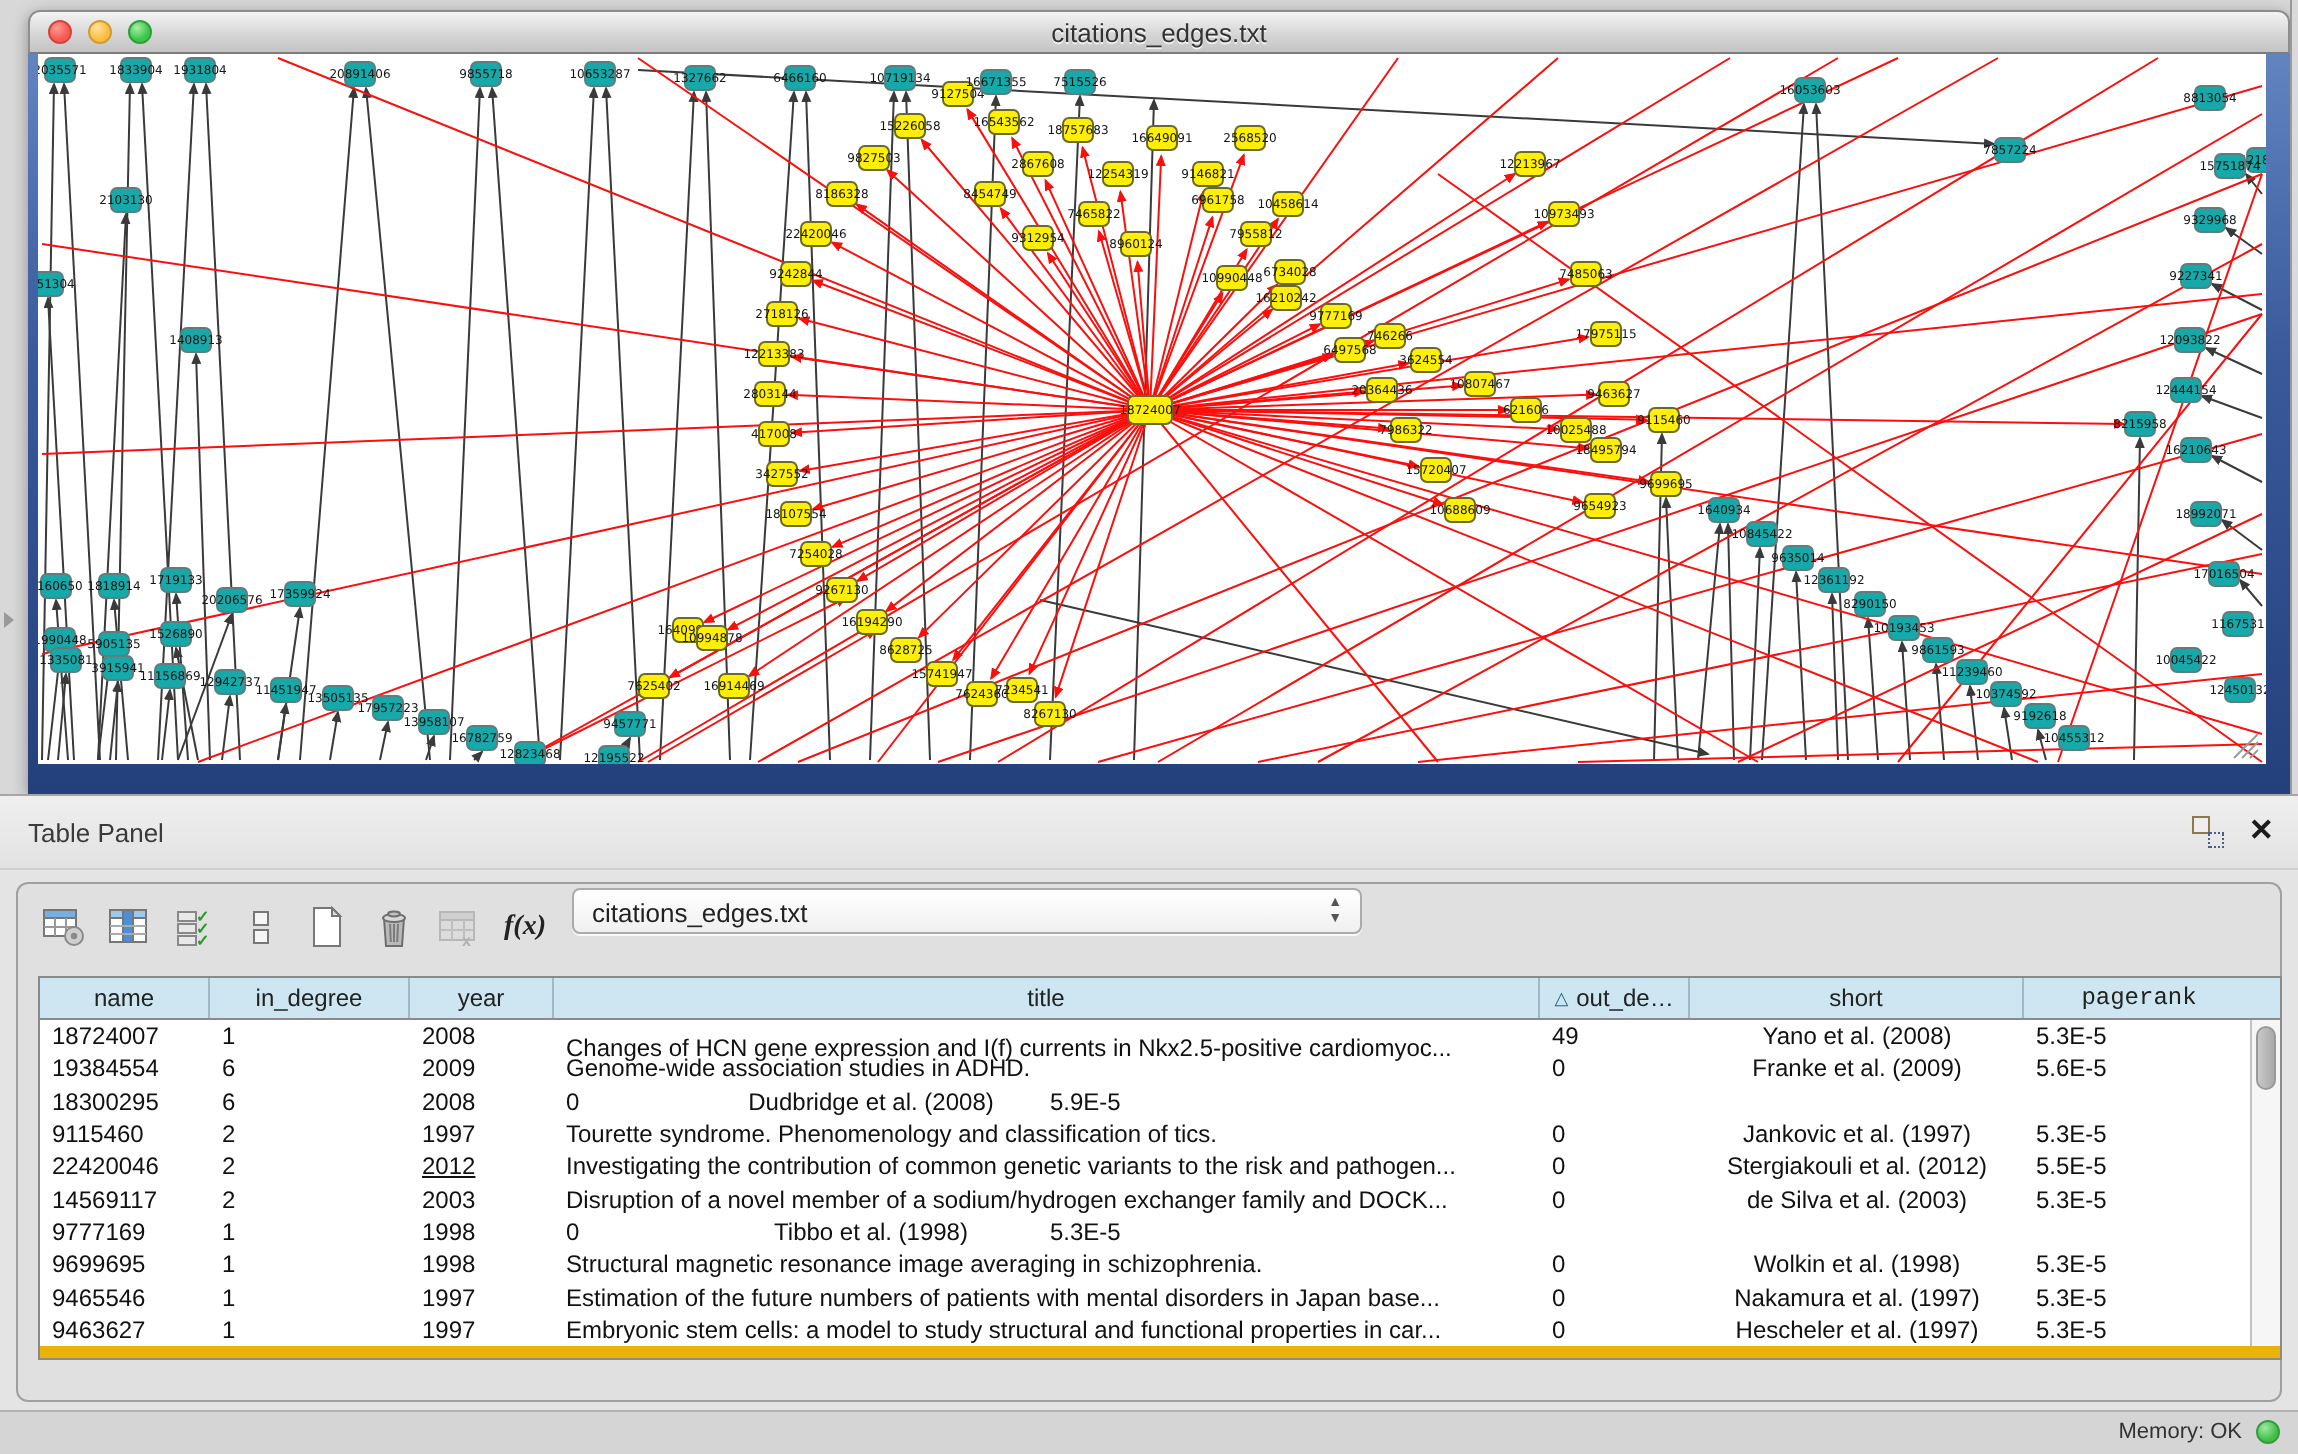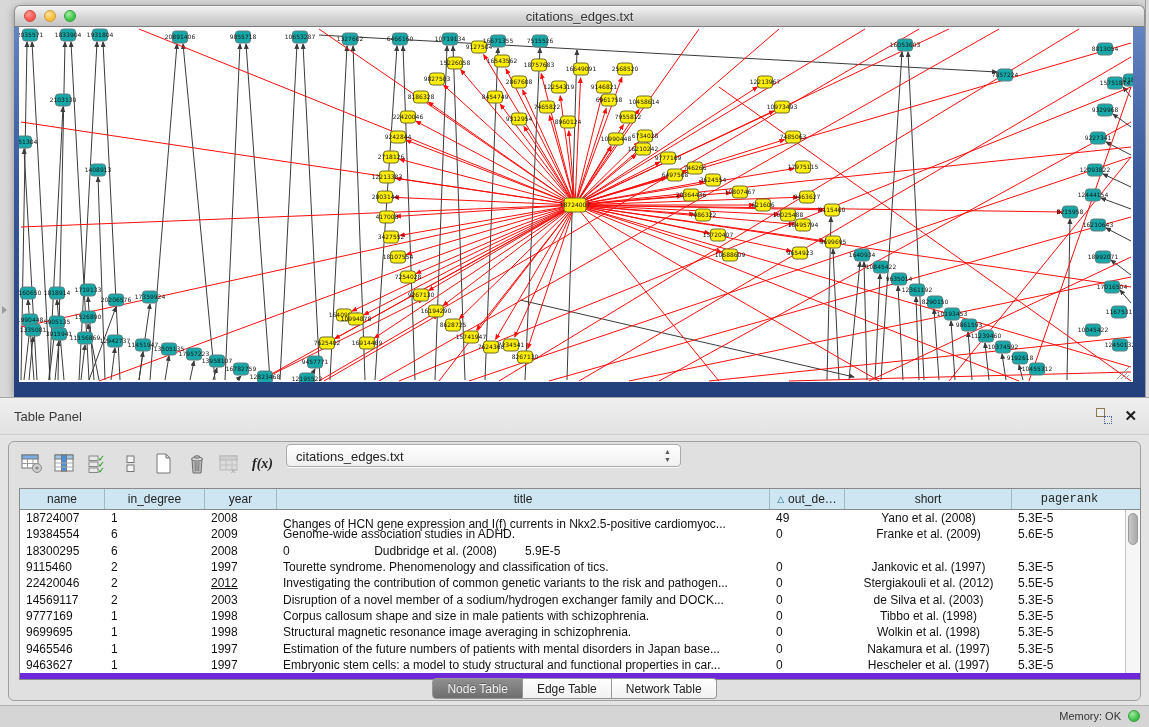--- a/index.html
+++ b/index.html
@@ -49,21 +49,21 @@
   .tp-toolbar { position:absolute; left:10px; top:7px; height:30px; display:flex; align-items:center; }
   .tb-btn { width:26px; height:26px; margin-right:7px; display:flex; align-items:center; justify-content:center; }
   .fx { font-family:"Liberation Serif", serif; font-style:italic; font-weight:bold; font-size:14px; color:#222; margin:0 6px 0 2px; }
   .combo { position:absolute; left:277px; top:2px; width:395px; height:23px;
     border:1px solid #ababab; border-radius:4px; background:linear-gradient(#ffffff,#f0f0f0);
     box-shadow:0 1px 0 rgba(255,255,255,.8); font-size:13px; color:#222; }
   .combo .val { position:absolute; left:9px; top:4px; }
   .combo .arrows { position:absolute; right:9px; top:3px; font-size:7px; color:#555; line-height:8px; text-align:center; }
 
   
-  .tp-table { position:absolute; left:10px; top:46px; width:1122px; height:192px; background:#6d28d9;
+  .tp-table { position:absolute; left:10px; top:46px; width:1122px; height:192px; background:#eab308;
     border:1px solid #8a8a8a; font-size:12px; }
   .t-header { display:flex; height:21px; background:#cde6f2; border-bottom:1px solid #8a8a8a; }
   .t-hcell { display:flex; align-items:center; justify-content:center; color:#222;
     border-right:1px solid #9fb9c7; overflow:hidden; white-space:nowrap; }
   .t-hcell:last-child { border-right:none; }
   .sort-tri { font-size:9px; color:#1a6b8a; margin-right:4px; }
   .t-body { position:relative; }
   .t-row { display:flex; height:16.3px; align-items:center; background:#fff; }
   .t-cell { padding:0 6px; overflow:hidden; white-space:nowrap; color:#111; }
   .t-cell.center { text-align:center; }
@@ -943,21 +943,20 @@
             <div class="t-cell" style="width: 72px;">2003</div>
             <div class="t-cell" style="width: 493px;">Disruption of a novel member of a sodium/hydrogen exchanger family and DOCK...</div>
             <div class="t-cell" style="width: 75px;">0</div>
             <div class="t-cell center" style="width: 167px;">de Silva et al. (2003)</div>
             <div class="t-cell" style="width: 115px;">5.3E-5</div>
           </div>
           <div class="t-row">
             <div class="t-cell" style="width: 85px;">9777169</div>
             <div class="t-cell" style="width: 100px;">1</div>
             <div class="t-cell" style="width: 72px;">1998</div>
-            <div class="t-cell" style="width: 493px;">Corpus callosum shape and size in male patients with schizophrenia.</div>
             <div class="t-cell" style="width: 75px;">0</div>
             <div class="t-cell center" style="width: 167px;">Tibbo et al. (1998)</div>
             <div class="t-cell" style="width: 115px;">5.3E-5</div>
           </div>
           <div class="t-row">
             <div class="t-cell" style="width: 85px;">9699695</div>
             <div class="t-cell" style="width: 100px;">1</div>
             <div class="t-cell" style="width: 72px;">1998</div>
             <div class="t-cell" style="width: 493px;">Structural magnetic resonance image averaging in schizophrenia.</div>
             <div class="t-cell" style="width: 75px;">0</div>
@@ -981,24 +980,19 @@
             <div class="t-cell" style="width: 75px;">0</div>
             <div class="t-cell center" style="width: 167px;">Hescheler et al. (1997)</div>
             <div class="t-cell" style="width: 115px;">5.3E-5</div>
           </div>
         </div>
       <div class="v-scroll">
           <div class="v-thumb"></div>
         </div>
     </div>
 
-    <div class="seg-tabs" id="seg-tabs">
-        <div class="seg sel">Node Table</div>
-        <div class="seg">Edge Table</div>
-        <div class="seg">Network Table</div>
-      </div>
   </div>
 </div>
 
 <div class="status-bar">
   <span class="mem">Memory: OK</span>
   <span class="mem-dot"></span>
 </div>
 
 </body></html>

